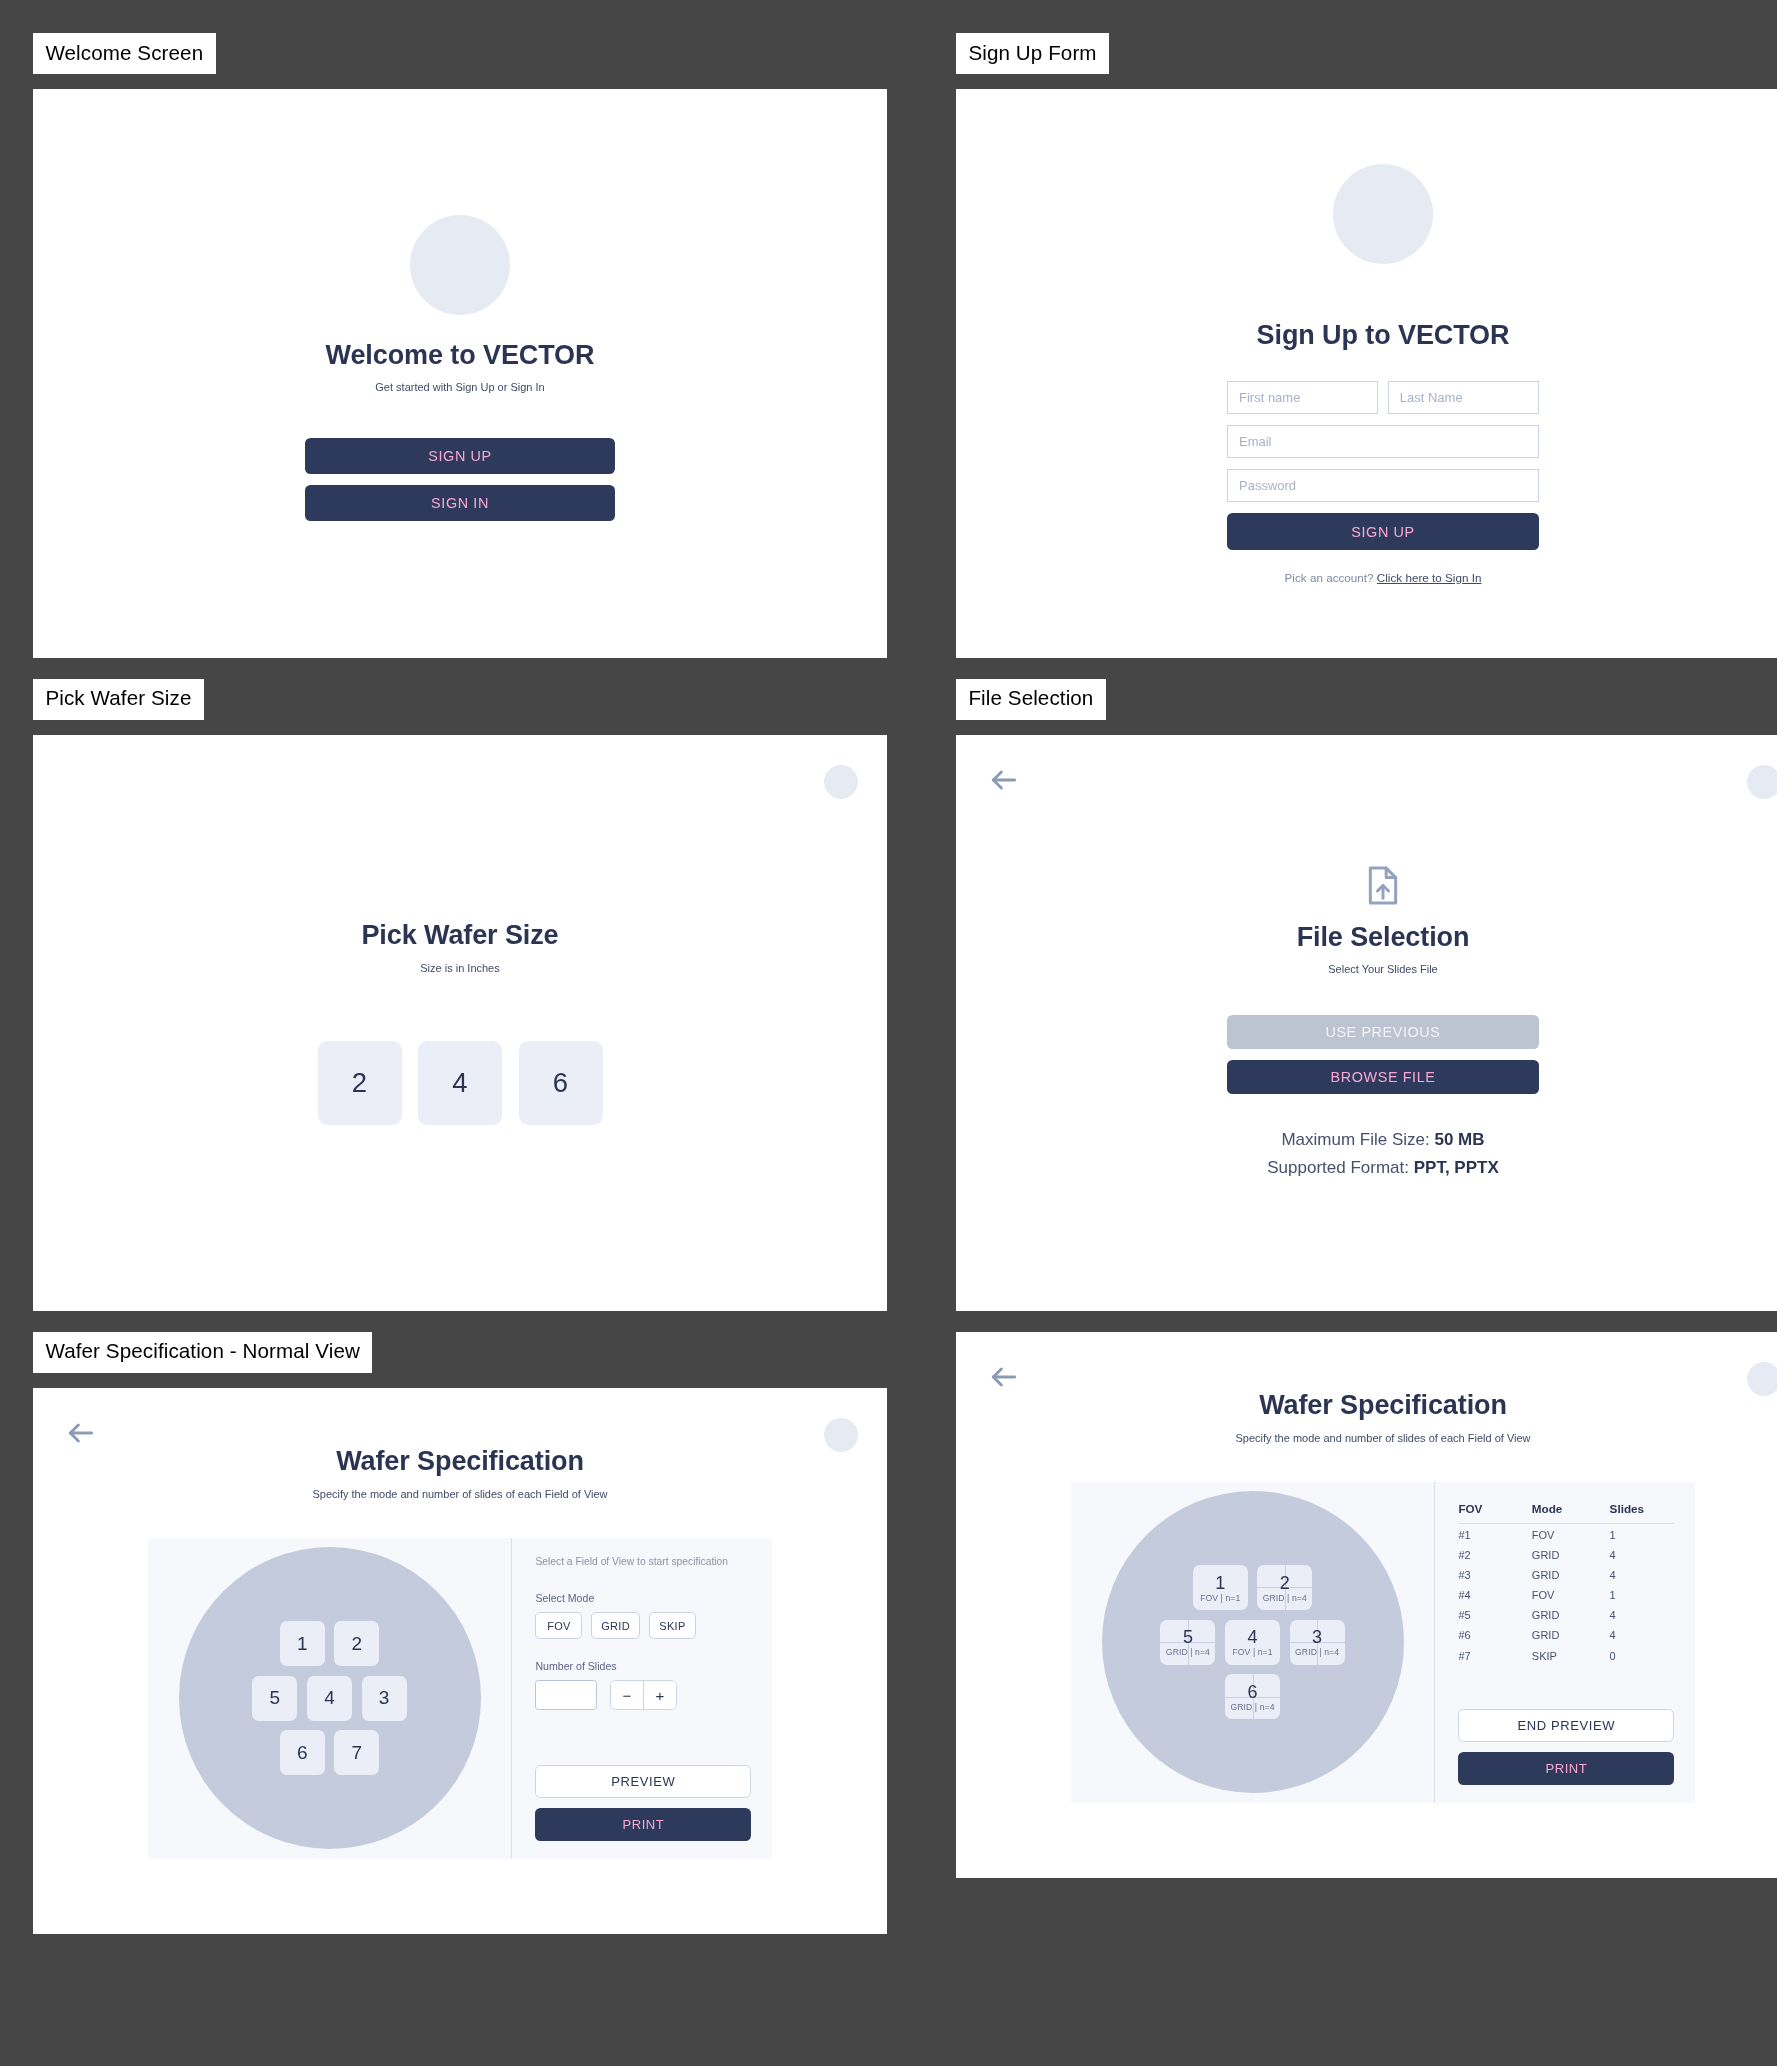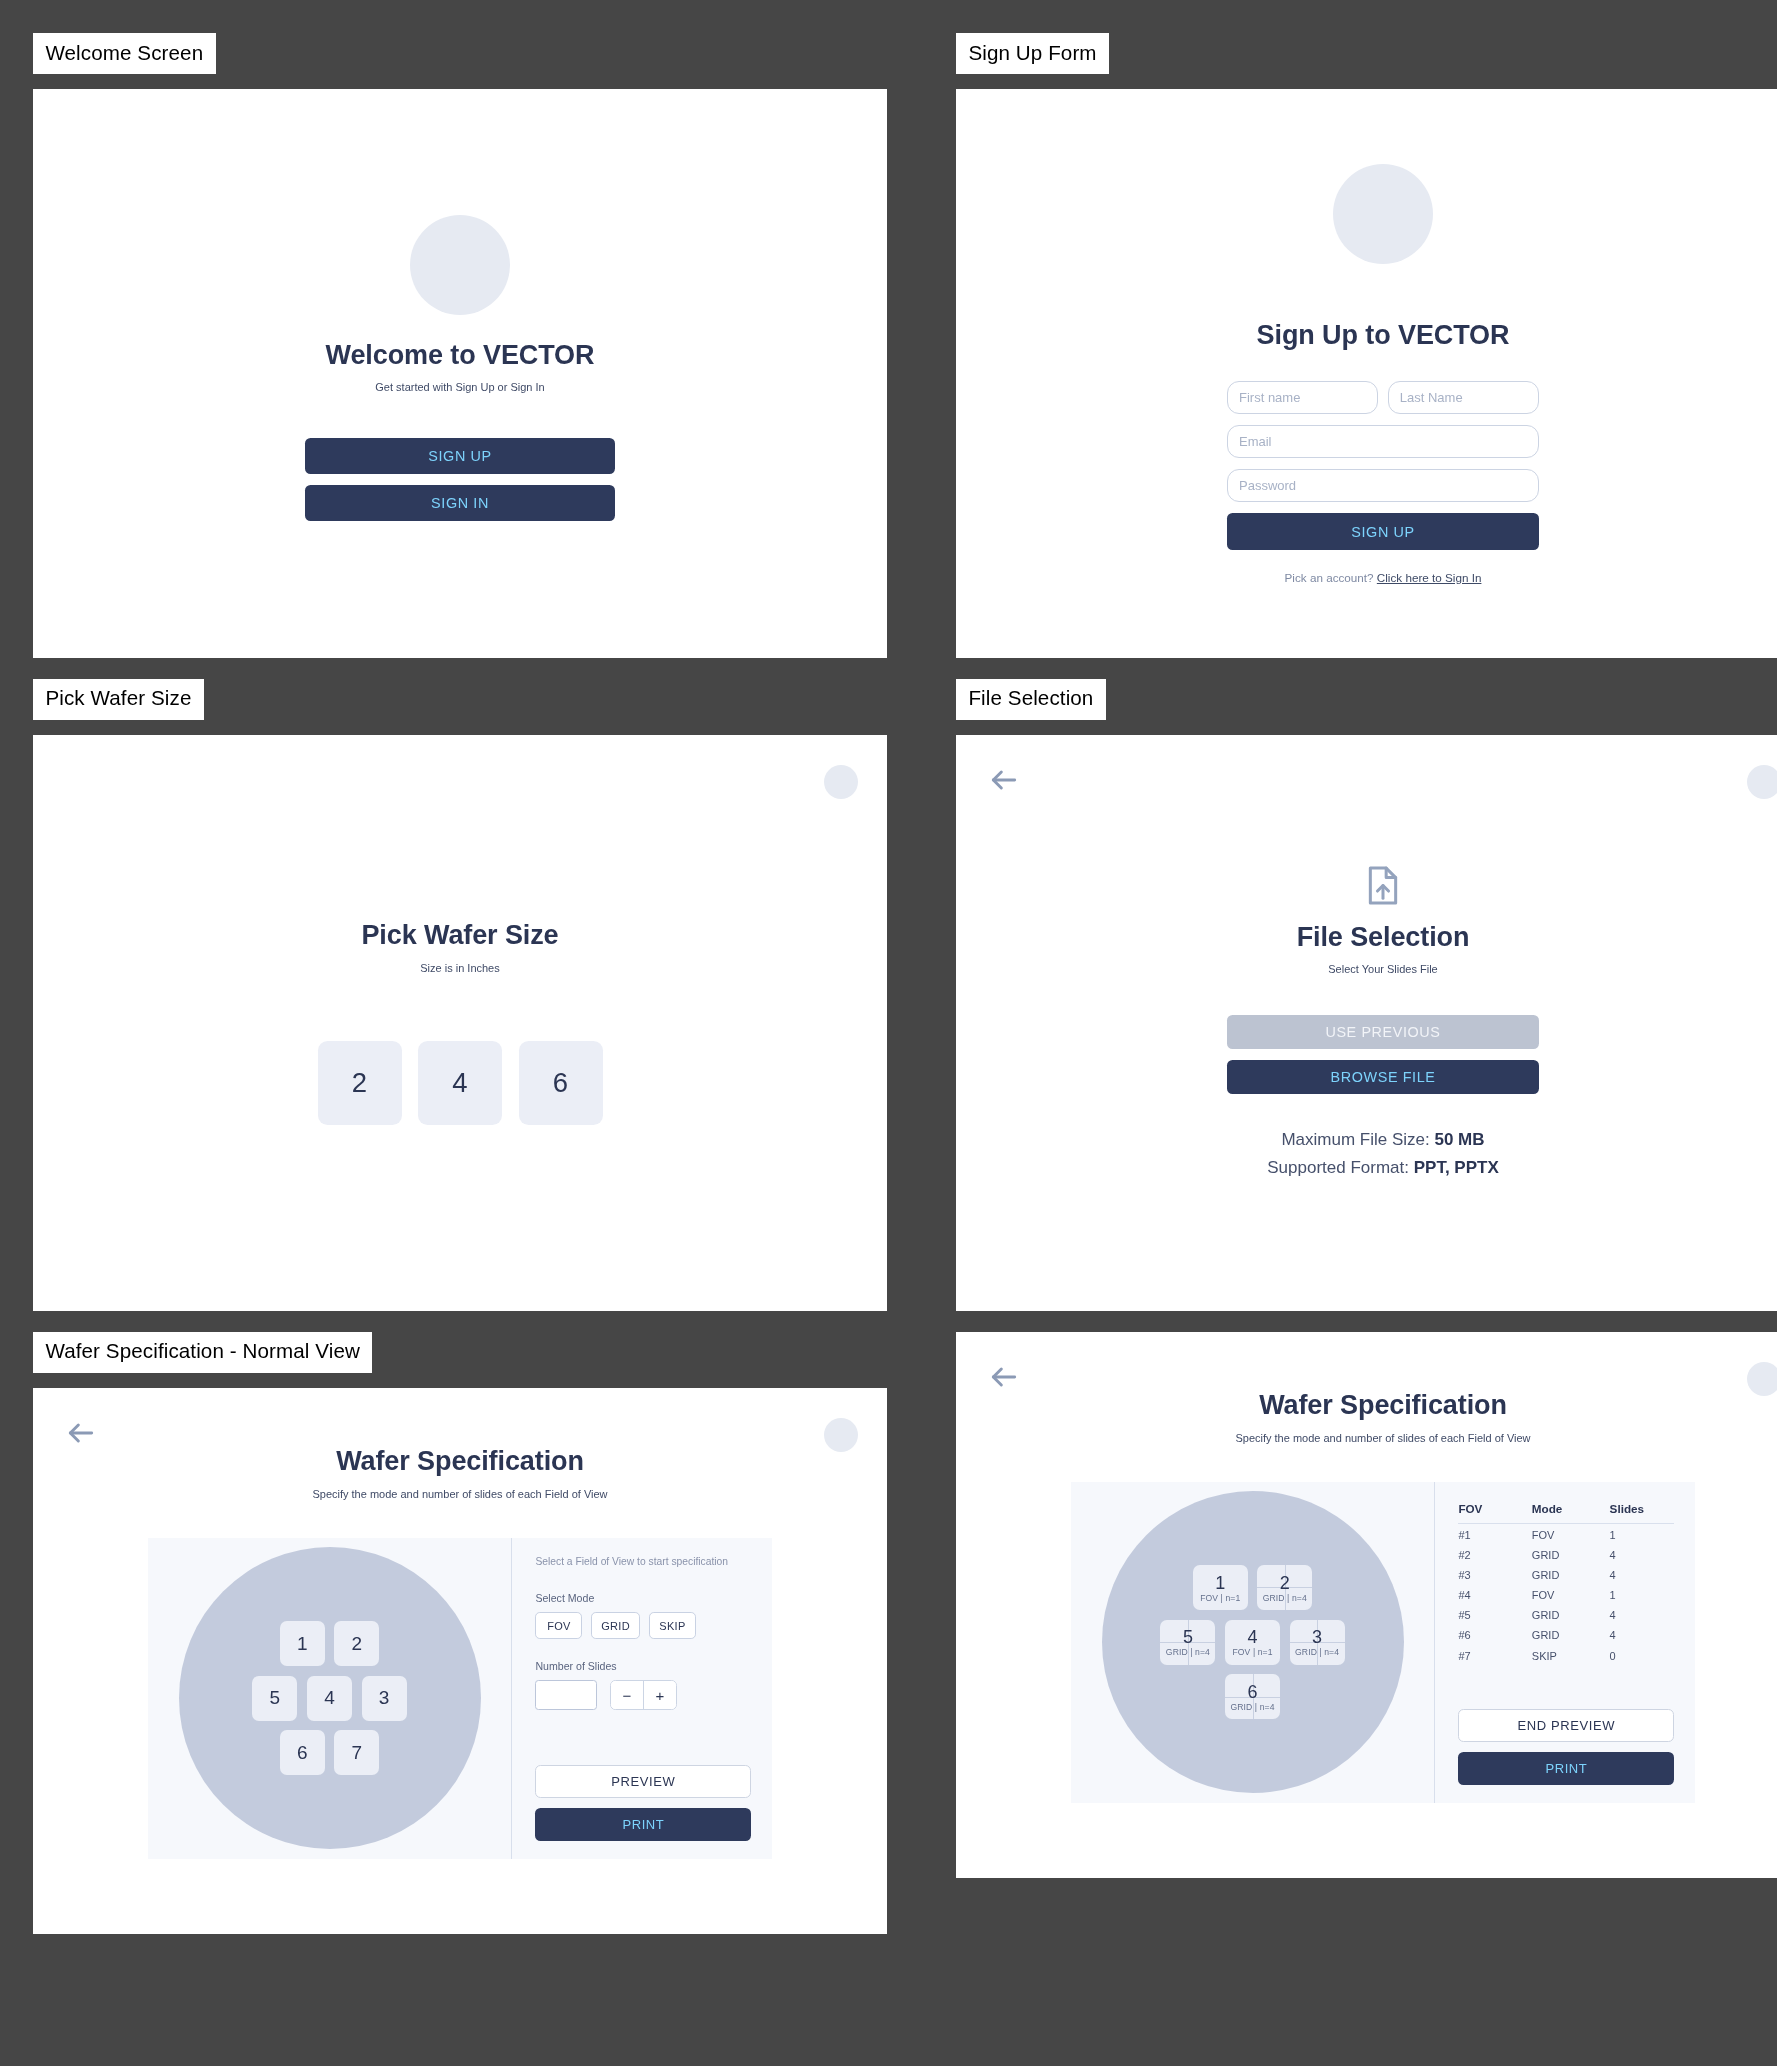--- a/index.html
+++ b/index.html
@@ -73,21 +73,21 @@
     font-size: 11px; color: #3f4a66; font-weight: normal;
   }
 
   .btn {
     border: none; border-radius: 5.5px;
     font-size: 14.4px; letter-spacing: 0.6px;
     display: flex; align-items: center; justify-content: center;
     cursor: pointer;
     font-family: "Liberation Sans", sans-serif;
   }
-  .btn-primary { background: #2e3a5c; color: #7dd3fc; }
+  .btn-primary { background: #2e3a5c; color: #f9a8d4; }
   .btn-muted   { background: #bcc3d1; color: #f2f4f8; }
   .btn-outline {
     background: #ffffff; color: #2b3553;
     border: 1.4px solid #ced5e2;
   }
 
   
   .welcome-stack { display: flex; flex-direction: column; align-items: center; }
   .welcome-stack .logo-circle { margin-bottom: 25px; }
   .welcome-stack h1.title { margin-bottom: 9.6px; }
@@ -95,21 +95,21 @@
   .welcome-btn { width: 310px; height: 36px; margin-bottom: 11px; }
 
   
   .signup-stack { display: flex; flex-direction: column; align-items: center; }
   .signup-stack .logo-circle { margin-bottom: 20.6px; }
   .signup-stack h1.title { margin-bottom: 30px; margin-top: 36px; }
   .form { width: 312px; }
   .row2 { display: flex; gap: 9.6px; margin-bottom: 11px; }
   .field {
     height: 33px; width: 100%;
-    border: 1px solid #ccd4e3; border-radius: 12px;
+    border: 1px solid #ccd4e3; border-radius: 0;
     background: #ffffff; padding: 12px 11px;
     font-size: 13px; color: #2b3553;
     font-family: "Liberation Sans", sans-serif;
     outline: none;
   }
   .field::placeholder { color: #a8b2c6; }
   .field-block { margin-bottom: 11px; }
   .signup-btn { width: 100%; height: 37px; margin-top: 4.1px; }
   .signin-line {
     margin-top: 20.6px; font-size: 11.7px; color: #7f8aa3;

